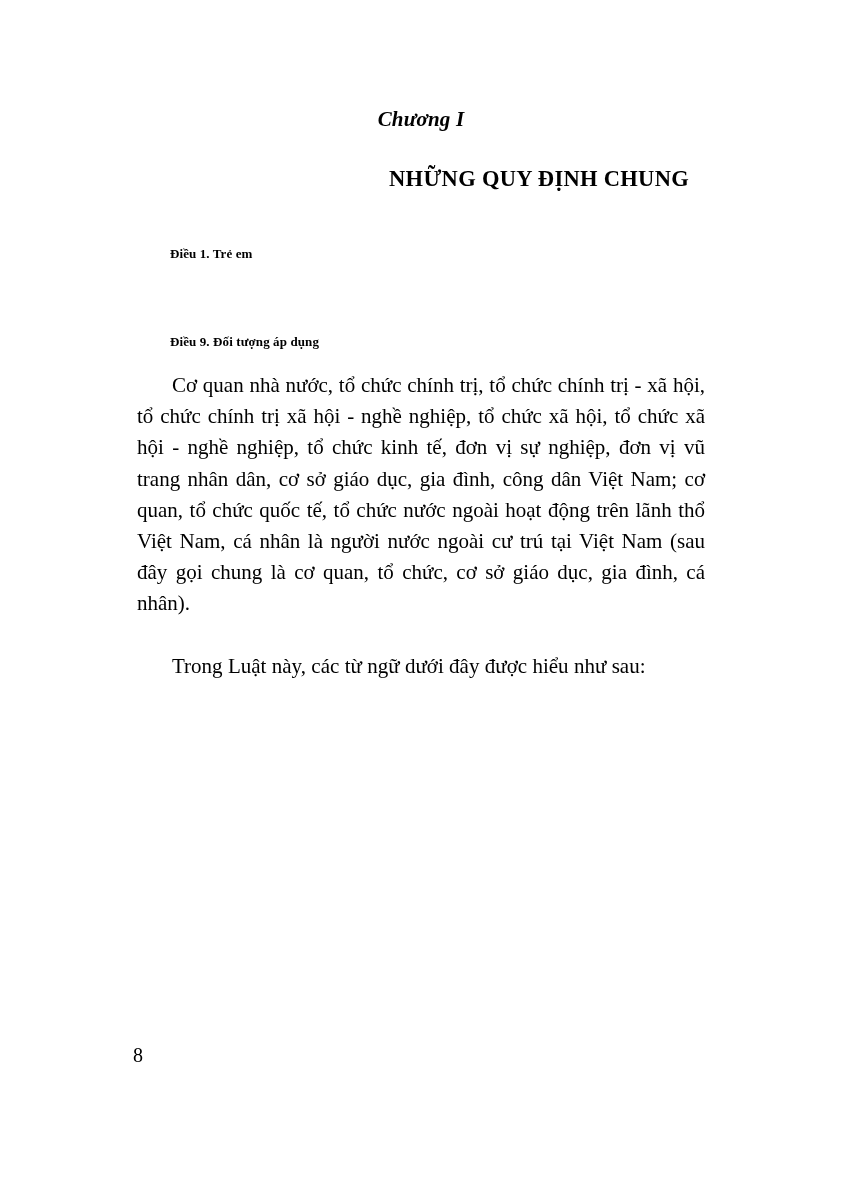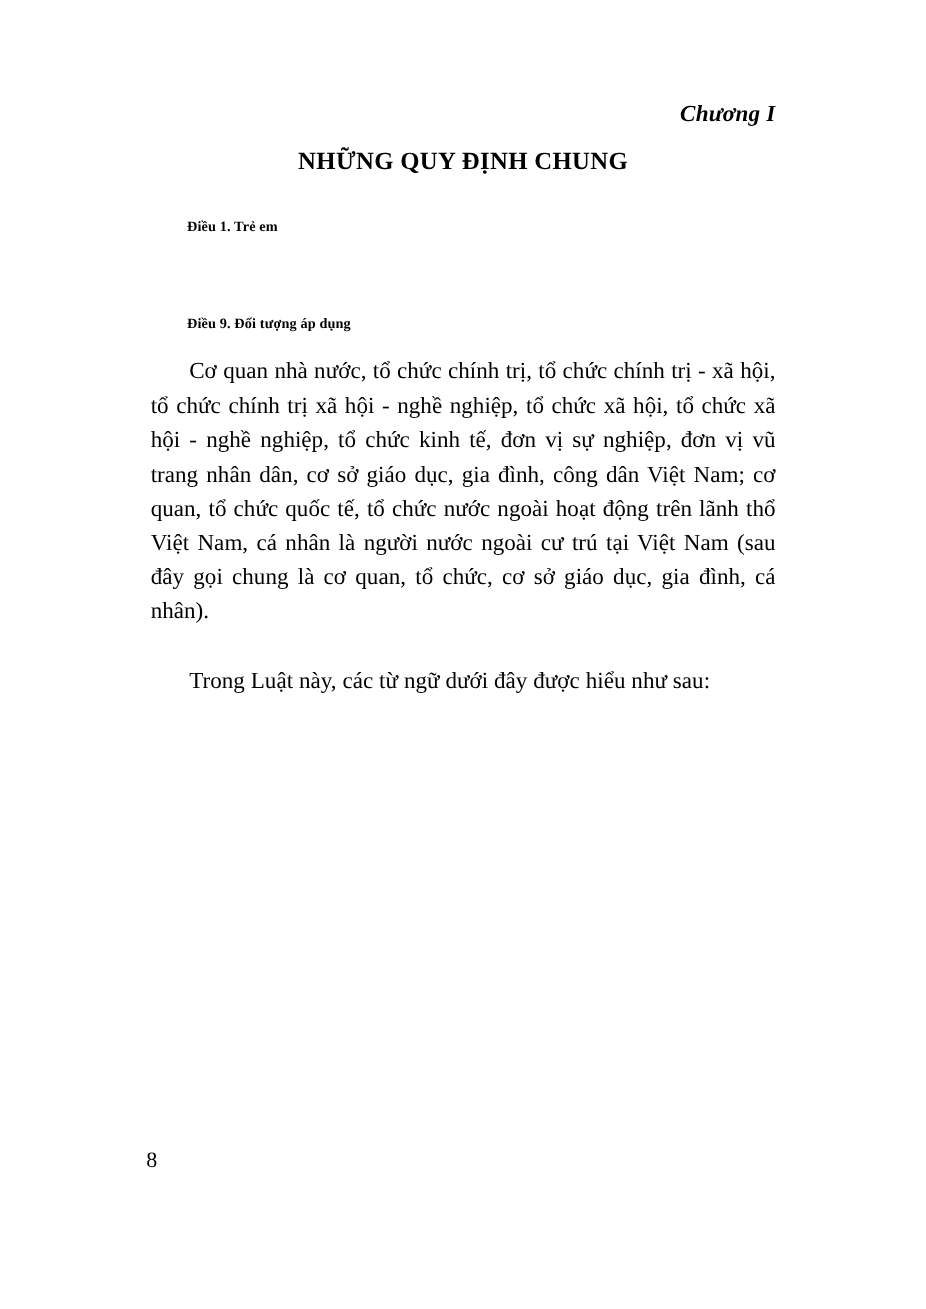--- a/index.html
+++ b/index.html
@@ -20,36 +20,36 @@
     overflow: hidden;
     box-sizing: border-box;
   }
   .content {
     position: absolute;
     left: 137px;
     top: 0;
     width: 568px;
   }
   .chapter-label {
-    text-align: right;
+    text-align: center;
     font-weight: bold;
     font-style: italic;
     font-size: 21px;
     line-height: 26px;
-    margin: 0;
+    margin: 16px;
     padding-top: 90px;
     letter-spacing: 0.2px;
   }
   .chapter-title {
-    text-align: center;
+    text-align: right;
     font-weight: bold;
     font-style: normal;
     font-size: 22.5px;
     line-height: 28px;
-    margin: 0;
+    margin: 16px;
     padding-top: 17px;
     letter-spacing: 0.3px;
   }
   .article-heading {
     font-weight: bold;
     font-size: 13px;
     line-height: 28px;
     margin: 0;
     text-indent: 33px;
     letter-spacing: 0.1px;

